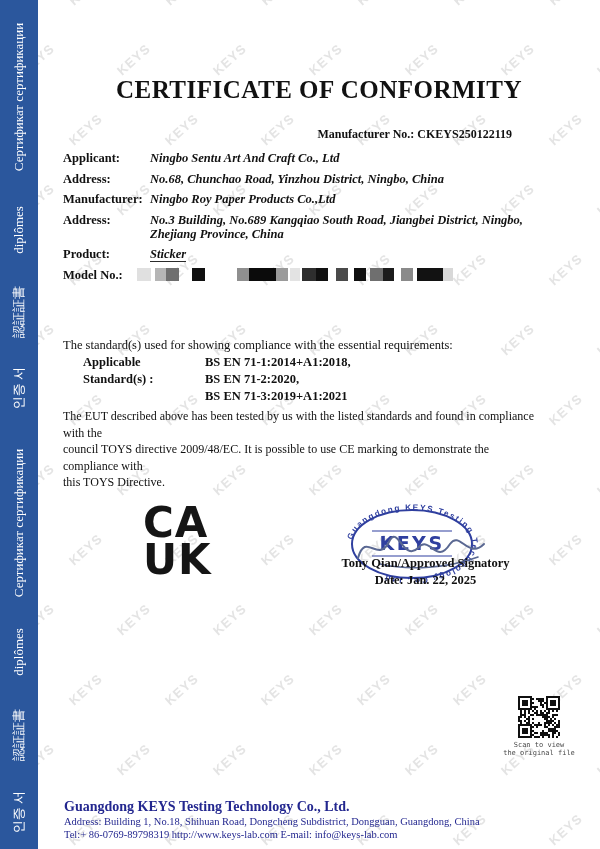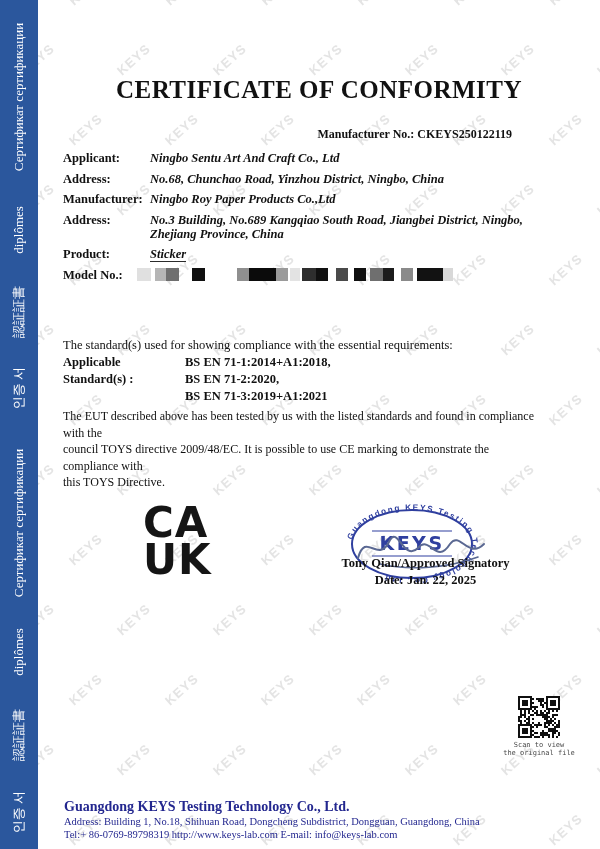--- a/index.html
+++ b/index.html
@@ -20,21 +20,21 @@
   .cert-no{position:absolute;top:127px;right:88px;font-size:12px;font-weight:bold;}
   .info{position:absolute;left:63px;top:151px;width:480px;font-size:12.5px;}
   .irow{display:flex;margin-bottom:6.5px;line-height:14px;}
   .ilabel{width:87px;font-weight:bold;flex:none;}
   .ival{font-weight:bold;white-space:pre-line;font-style:italic;}
   .redact-sq{display:inline-block;width:13px;height:13px;background:#c4c4c4;margin-left:27px;vertical-align:middle;}
   .model-strip{display:flex;align-items:center;height:14px;margin-left:-13px;}
   .model-strip span{display:inline-block;height:13px;flex:none;}
   .underlined{border-bottom:1.5px solid #2b2b2b;padding-bottom:0px;}
   .standards{position:absolute;left:63px;top:337px;font-size:12.5px;line-height:17px;}
-  .std-row{display:flex;}
+  .std-row{display:flex;margin-left:20px;}
   .std-label{width:122px;font-weight:bold;flex:none;}
   .std-items{font-weight:bold;}
   .para{position:absolute;left:63px;width:484px;font-size:12px;line-height:16.5px;white-space:pre-line;}
   .para1{top:408px;}
   .para2{top:460px;}
   
   .ukca{position:absolute;left:143px;top:504px;font-family:"DejaVu Sans",sans-serif;
         font-weight:bold;font-size:42px;line-height:37px;letter-spacing:1px;color:#151515;}
   
   .stamp-svg{position:absolute;left:336px;top:494px;}

